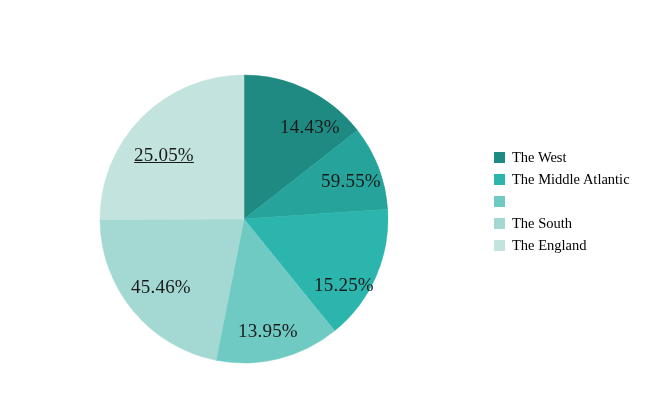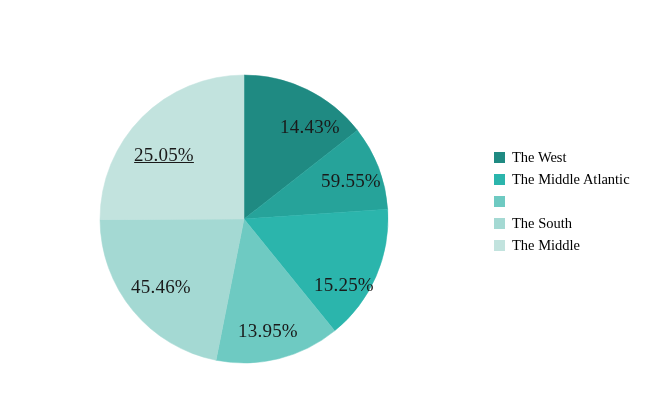--- a/index.html
+++ b/index.html
@@ -99,17 +99,17 @@
       </div>
       <div class="legend-row">
         <span class="legend-swatch" style="background: rgb(110, 202, 194);"></span>
       </div>
       <div class="legend-row">
         <span class="legend-swatch" style="background: rgb(164, 217, 211);"></span>
         <span class="legend-label">The South</span>
       </div>
       <div class="legend-row">
         <span class="legend-swatch" style="background: rgb(194, 227, 222);"></span>
-        <span class="legend-label">The Middle</span>
+        <span class="legend-label">The England</span>
       </div>
     </div>
 
 </div>
 
 </body></html>

